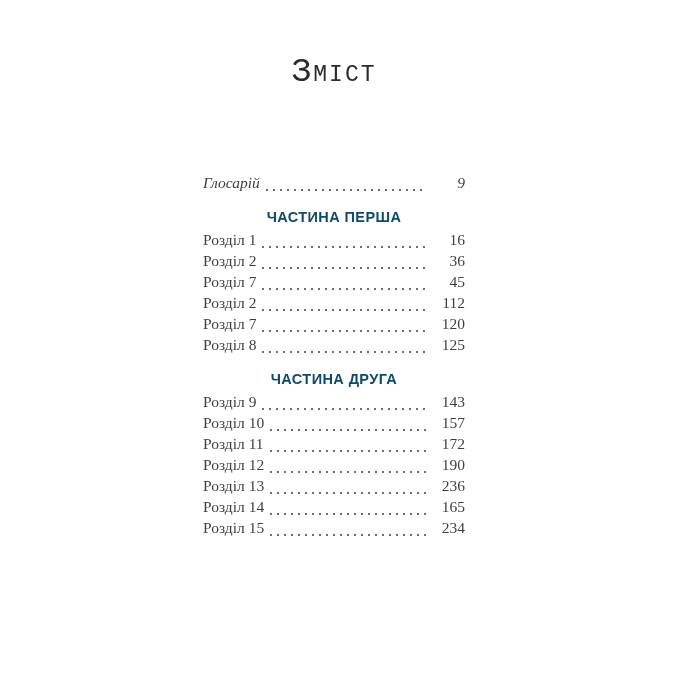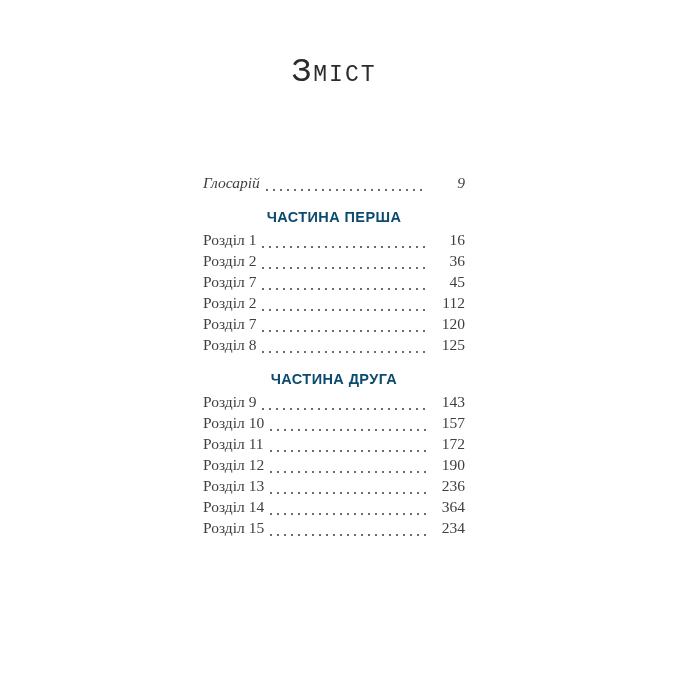--- a/index.html
+++ b/index.html
@@ -151,21 +151,21 @@
         <span class="pagenum">190</span>
       </div>
       <div class="row">
         <span class="label">Розділ 13</span>
         <span class="leader"></span>
         <span class="pagenum">236</span>
       </div>
       <div class="row">
         <span class="label">Розділ 14</span>
         <span class="leader"></span>
-        <span class="pagenum">364</span>
+        <span class="pagenum">165</span>
       </div>
       <div class="row">
         <span class="label">Розділ 15</span>
         <span class="leader"></span>
         <span class="pagenum">234</span>
       </div>
     </div>
 
   </div>
 </div>

